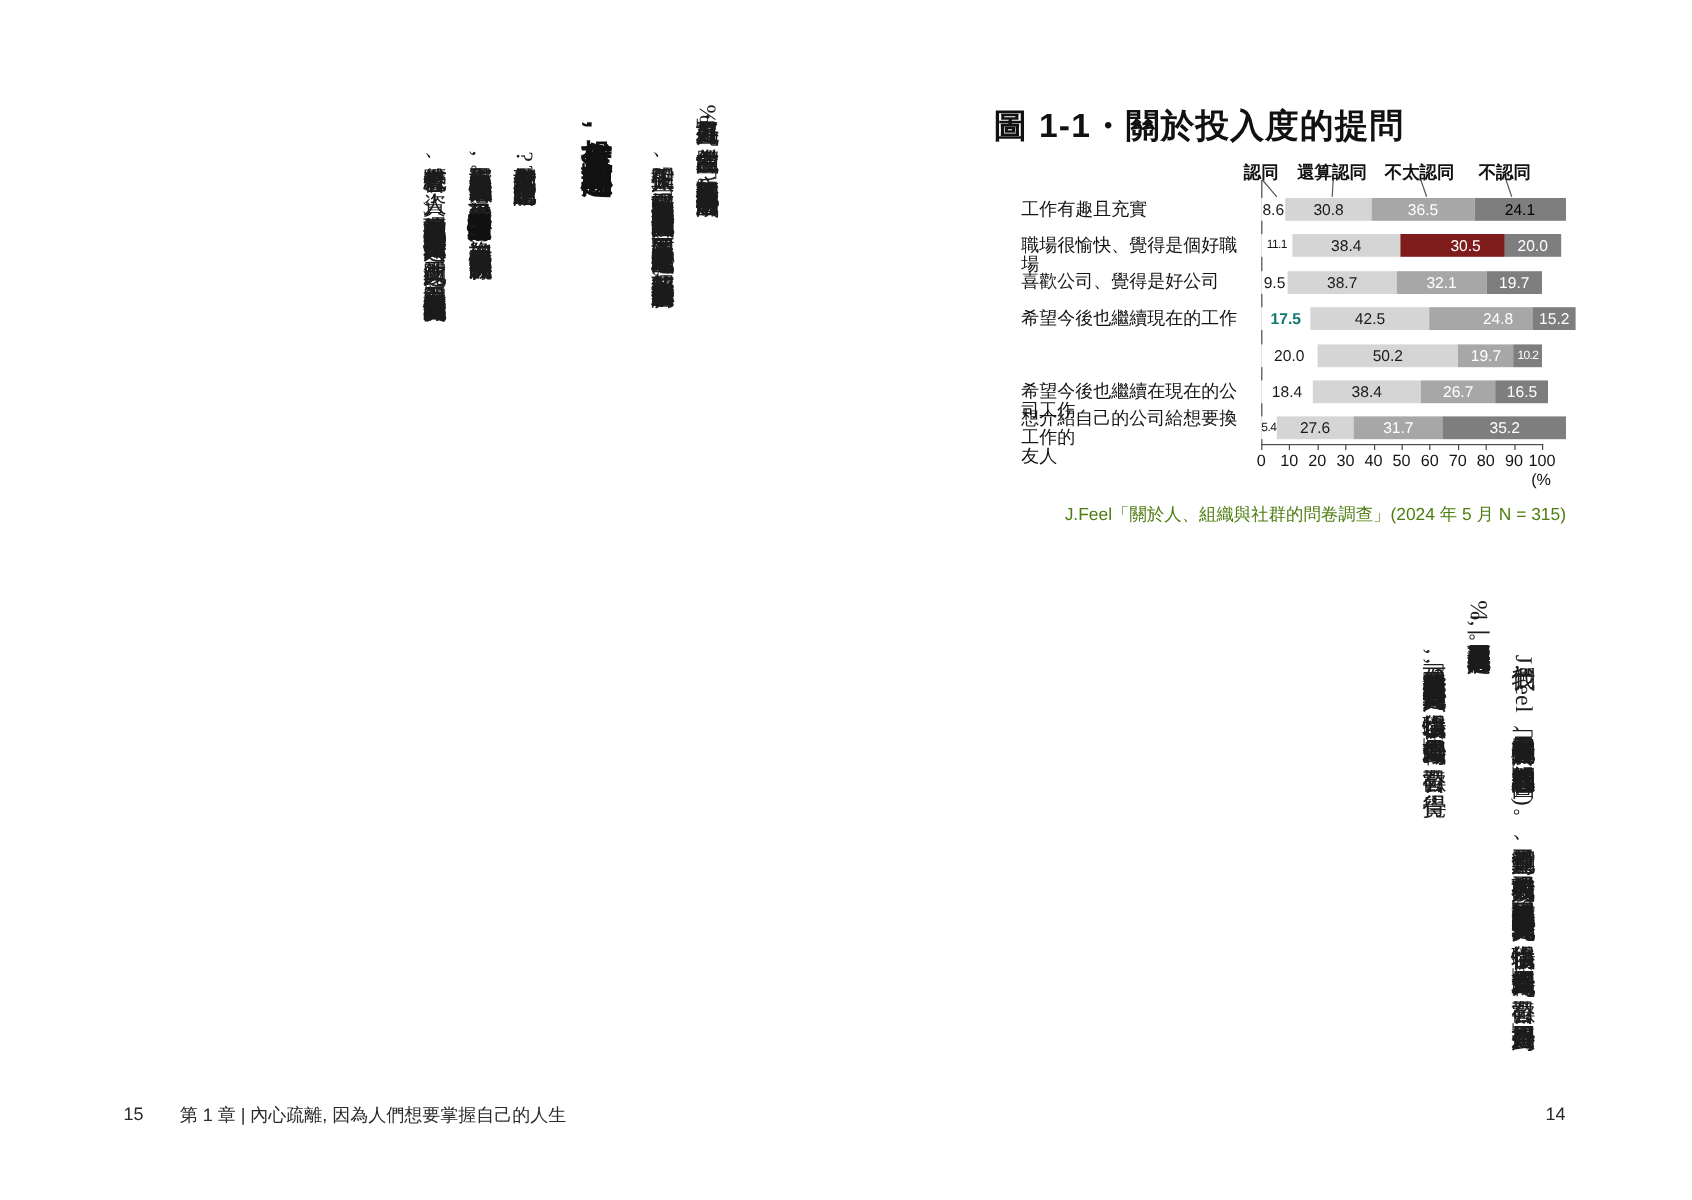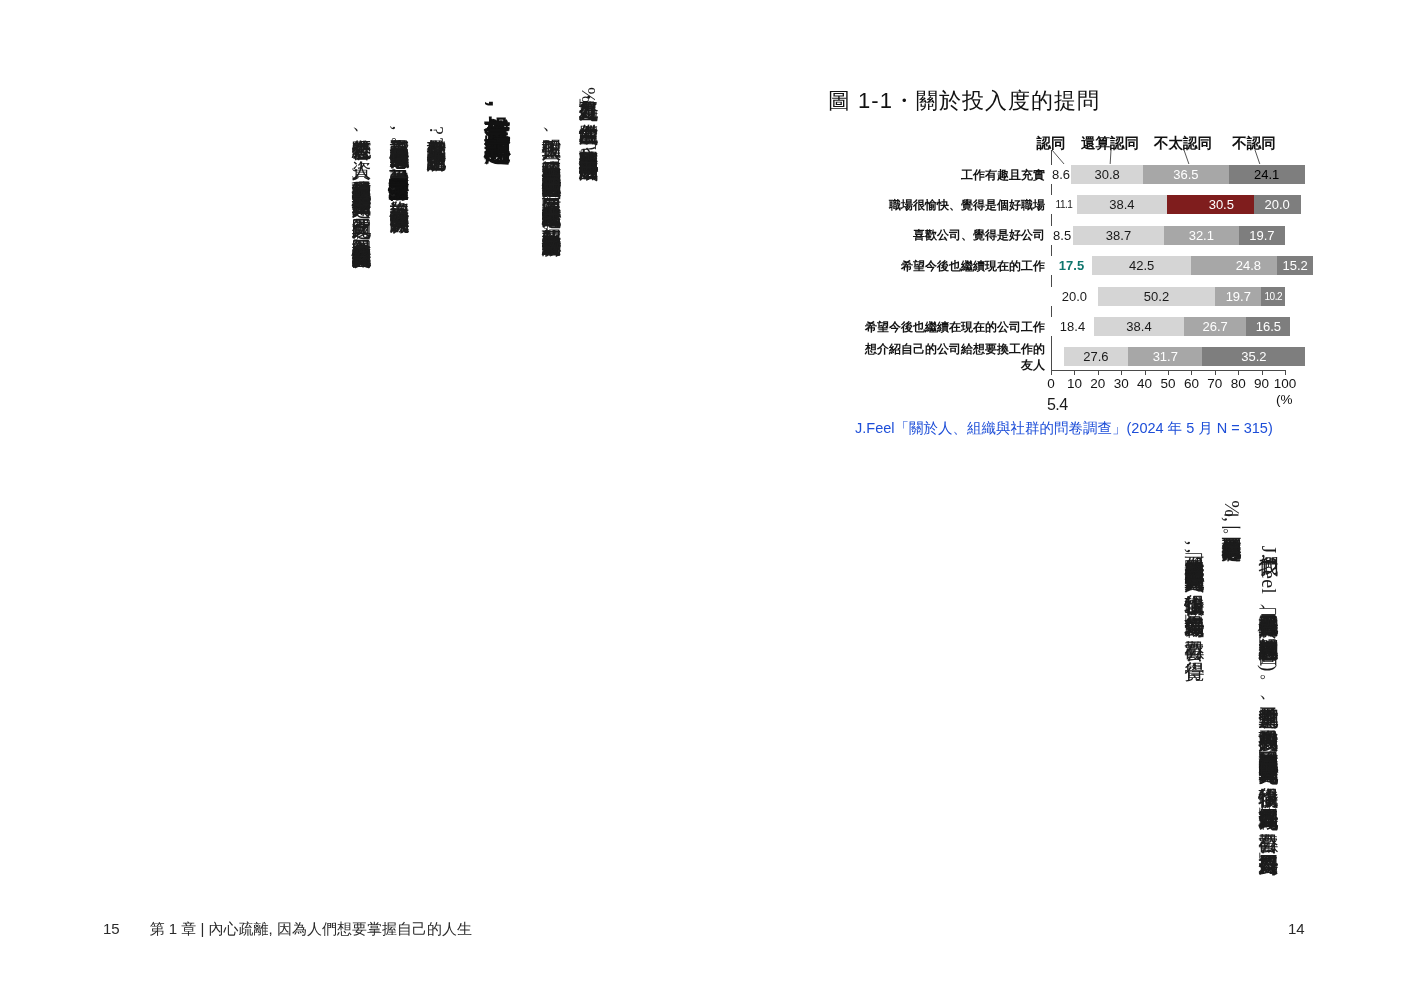--- a/index.html
+++ b/index.html
@@ -35,52 +35,52 @@
     color:#121212;letter-spacing:1px;
   }
   .emph{
     font-family:"Liberation Sans", sans-serif;
     font-weight:bold;color:#111;
   }
   
   .fig-title{
     position:absolute;left:828px;top:86px;margin:0;
     font-family:"Liberation Sans", sans-serif;
-    font-size:22px;font-weight:normal;color:#111;letter-spacing:1px;
+    font-size:28px;font-weight:bold;color:#111;letter-spacing:1px;
   }
   .chart{
     position:absolute;left:851px;top:133px;width:450px;height:290px;
     font-family:"Liberation Sans", sans-serif;color:#111;
   }
   .legend-item{
     position:absolute;top:1px;transform:translateX(-50%);
     font-size:14.5px;font-weight:600;white-space:nowrap;
   }
   .leader-svg{position:absolute;pointer-events:none;}
   .axis-v{position:absolute;width:1px;background:#4a4a4a;}
   .axis-h{position:absolute;height:1px;background:#4a4a4a;}
   .tick{position:absolute;top:237px;width:1px;height:5px;background:#4a4a4a;}
   .tick-label{
     position:absolute;top:243px;transform:translateX(-50%);
     font-size:13.5px;color:#151515;
   }
   .unit-label{position:absolute;left:425px;top:259px;font-size:13.5px;}
   .row-label{
-    position:absolute;left:0;width:194px;text-align:right;
-    font-size:12px;font-weight:700;line-height:16px;color:#141414;
+    position:absolute;left:0;width:194px;text-align:left;
+    font-size:15px;font-weight:400;line-height:16px;color:#141414;
   }
   .bar{position:absolute;height:19px;display:flex;}
   .seg{
     display:inline-flex;align-items:center;justify-content:center;
     height:19px;font-size:13px;white-space:nowrap;overflow:visible;
   }
   .fig-source{
     position:absolute;left:855px;top:419px;width:450px;margin:0;
-    text-align:left;font-family:"Liberation Sans", sans-serif;
-    font-size:14.5px;color:#1d4ed8;
+    text-align:right;font-family:"Liberation Sans", sans-serif;
+    font-size:14.5px;color:#4d7c0f;
   }
   
   .footer-left{
     position:absolute;left:103px;top:920px;display:flex;gap:30px;
     font-family:"Liberation Sans", sans-serif;font-size:15px;color:#2a2a2a;
   }
   .pagenum-right{
     position:absolute;left:1288px;top:920px;
     font-family:"Liberation Sans", sans-serif;font-size:15px;color:#2a2a2a;
   }
@@ -114,21 +114,21 @@
         </div>
         <div class="row-label" style="top: 63.9px;">職場很愉快、覺得是個好職場</div>
         <div class="bar" style="top: 62.4px; left: 200px;">
           <span class="seg" style="width: 25.974px; background: rgb(255, 255, 255); color: rgb(26, 26, 26); font-size: 10px; letter-spacing: -0.5px;">11.1</span>
           <span class="seg" style="width: 89.856px; background: rgb(213, 213, 213); color: rgb(26, 26, 26);">38.4</span>
           <span class="seg" style="width: 65px; background: #7f1d1d; color: rgb(255, 255, 255); padding-left: 22px;">30.5</span>
           <span class="seg" style="width: 46.8px; background: rgb(126, 126, 126); color: rgb(255, 255, 255);">20.0</span>
         </div>
         <div class="row-label" style="top: 94.3px;">喜歡公司、覺得是好公司</div>
         <div class="bar" style="top: 92.8px; left: 200px;">
-          <span class="seg" style="width: 22.23px; background: rgb(255, 255, 255); color: rgb(26, 26, 26);">8.5</span>
+          <span class="seg" style="width: 22.23px; background: rgb(255, 255, 255); color: rgb(26, 26, 26);">9.5</span>
           <span class="seg" style="width: 90.558px; background: rgb(213, 213, 213); color: rgb(26, 26, 26);">38.7</span>
           <span class="seg" style="width: 75.114px; background: rgb(167, 167, 167); color: rgb(255, 255, 255);">32.1</span>
           <span class="seg" style="width: 46.098px; background: rgb(126, 126, 126); color: rgb(255, 255, 255);">19.7</span>
         </div>
         <div class="row-label" style="top: 124.7px;">希望今後也繼續現在的工作</div>
         <div class="bar" style="top: 123.2px; left: 200px;">
           <span class="seg" style="width: 40.95px; background: rgb(255, 255, 255); color: #0f766e; font-weight: bold;">17.5</span>
           <span class="seg" style="width: 99.45px; background: rgb(213, 213, 213); color: rgb(26, 26, 26);">42.5</span>
           <span class="seg" style="width: 58.032px; background: rgb(167, 167, 167); color: rgb(255, 255, 255); padding-left: 28px;">24.8</span>
           <span class="seg" style="width: 35.568px; background: rgb(126, 126, 126); color: rgb(255, 255, 255);">15.2</span>
@@ -141,21 +141,21 @@
         </div>
         <div class="row-label" style="top: 185.5px;">希望今後也繼續在現在的公司工作</div>
         <div class="bar" style="top: 184px; left: 200px;">
           <span class="seg" style="width: 43.056px; background: rgb(255, 255, 255); color: rgb(26, 26, 26);">18.4</span>
           <span class="seg" style="width: 89.856px; background: rgb(213, 213, 213); color: rgb(26, 26, 26);">38.4</span>
           <span class="seg" style="width: 62.478px; background: rgb(167, 167, 167); color: rgb(255, 255, 255);">26.7</span>
           <span class="seg" style="width: 44px; background: rgb(126, 126, 126); color: rgb(255, 255, 255);">16.5</span>
         </div>
         <div class="row-label" style="top: 207.9px;">想介紹自己的公司給想要換工作的<br>友人</div>
         <div class="bar" style="top: 214.4px; left: 200px;">
-          <span class="seg" style="width: 12.636px; background: rgb(255, 255, 255); color: rgb(26, 26, 26); font-size: 16px; letter-spacing: -0.5px; margin-top: 48px;">5.4</span>
+          <span class="seg" style="width: 12.636px; background: rgb(255, 255, 255); color: rgb(26, 26, 26); font-size: 10px; letter-spacing: -0.5px;">5.4</span>
           <span class="seg" style="width: 64.584px; background: rgb(213, 213, 213); color: rgb(26, 26, 26);">27.6</span>
           <span class="seg" style="width: 74.178px; background: rgb(167, 167, 167); color: rgb(255, 255, 255);">31.7</span>
           <span class="seg" style="width: 103px; background: rgb(126, 126, 126); color: rgb(255, 255, 255);">35.2</span>
         </div>
         <div class="axis-h" style="left: 200px; top: 237px; width: 235px;"></div>
         <div class="tick" style="left: 200px;"></div>
         <span class="tick-label" style="left: 200px;">0</span>
         <div class="tick" style="left: 223.4px;"></div>
         <span class="tick-label" style="left: 223.4px;">10</span>
         <div class="tick" style="left: 246.8px;"></div>

